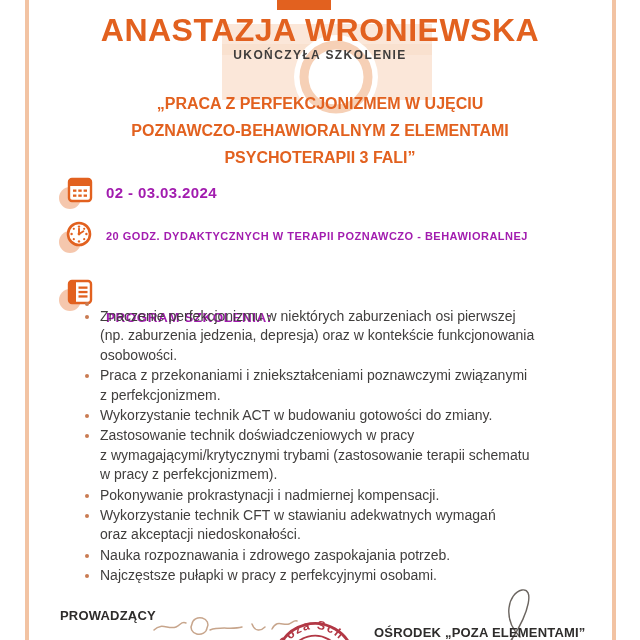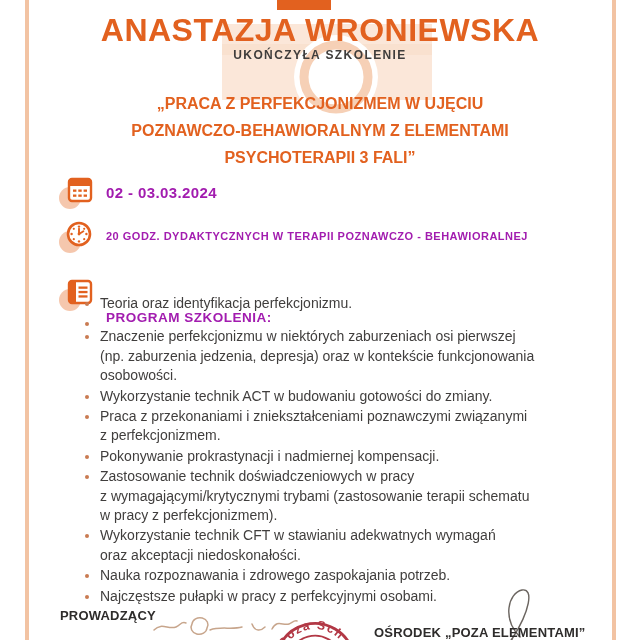--- a/index.html
+++ b/index.html
@@ -110,49 +110,45 @@
       <rect x="20.5" y="10.5" width="9" height="2.3" fill="#e2611f"></rect>
       <rect x="20.5" y="14.9" width="9" height="2.3" fill="#e2611f"></rect>
       <rect x="20.5" y="19.3" width="9" height="2.3" fill="#e2611f"></rect>
     </svg>
     <span class="txt">PROGRAM SZKOLENIA:</span>
   </div>
 
   <ul class="program-list">
     <li>
         <span class="dot"></span>
-        <span class="item-text">Teoria oraz identyfikacja perfekcjonizmu.</span>
-      </li>
-    <li>
-        <span class="dot"></span>
       </li>
     <li>
         <span class="dot"></span>
         <span class="item-text">Znaczenie perfekcjonizmu w niektórych zaburzeniach osi pierwszej
 (np. zaburzenia jedzenia, depresja) oraz w kontekście funkcjonowania
 osobowości.</span>
       </li>
     <li>
         <span class="dot"></span>
-        <span class="item-text">Wykorzystanie technik ACT w budowaniu gotowości do zmiany.</span>
-      </li>
-    <li>
-        <span class="dot"></span>
         <span class="item-text">Praca z przekonaniami i zniekształceniami poznawczymi związanymi
 z perfekcjonizmem.</span>
       </li>
     <li>
         <span class="dot"></span>
-        <span class="item-text">Pokonywanie prokrastynacji i nadmiernej kompensacji.</span>
+        <span class="item-text">Wykorzystanie technik ACT w budowaniu gotowości do zmiany.</span>
       </li>
     <li>
         <span class="dot"></span>
         <span class="item-text">Zastosowanie technik doświadczeniowych w pracy
 z wymagającymi/krytycznymi trybami (zastosowanie terapii schematu
 w pracy z perfekcjonizmem).</span>
+      </li>
+    <li>
+        <span class="dot"></span>
+        <span class="item-text">Pokonywanie prokrastynacji i nadmiernej kompensacji.</span>
       </li>
     <li>
         <span class="dot"></span>
         <span class="item-text">Wykorzystanie technik CFT  w stawianiu adekwatnych wymagań
 oraz akceptacji niedoskonałości.</span>
       </li>
     <li>
         <span class="dot"></span>
         <span class="item-text">Nauka rozpoznawania i zdrowego zaspokajania potrzeb.</span>
       </li>

